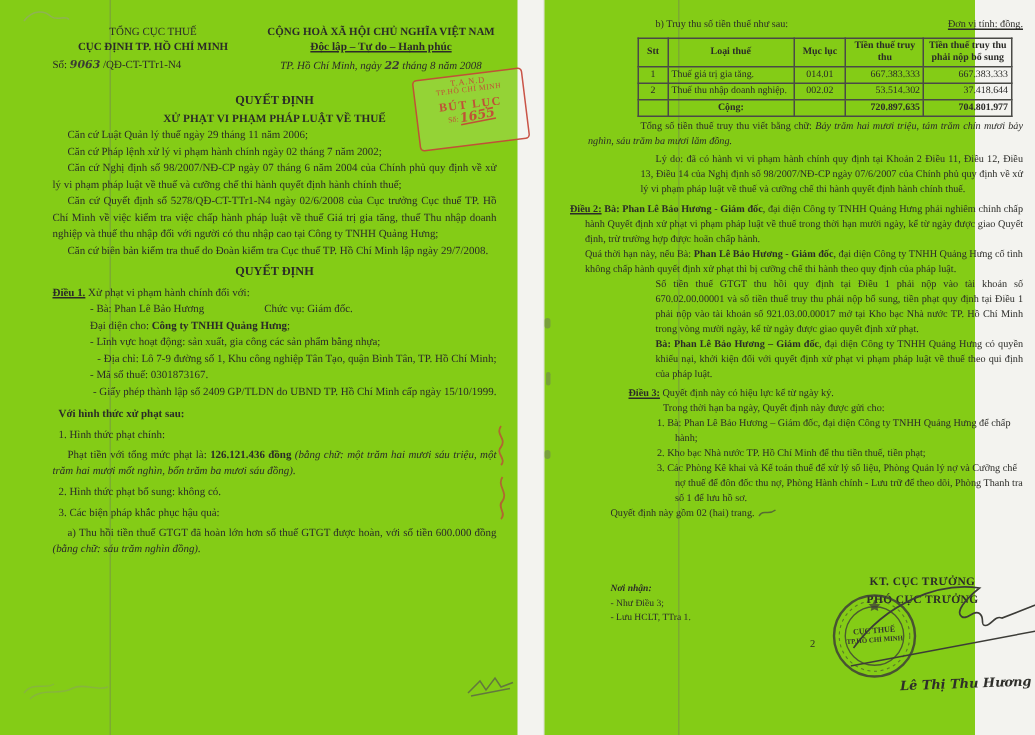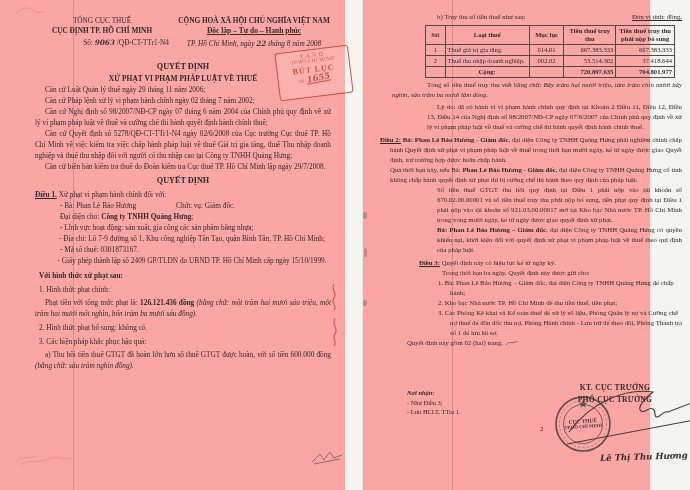--- a/index.html
+++ b/index.html
@@ -1,43 +1,43 @@
 <!DOCTYPE html>
 <html><head>
 <meta charset="utf-8">
 <style>
   html,body{margin:0;padding:0;background:#e9e9e5;}
   .canvas{position:relative;width:690px;height:490px;background:#f3f3ef;overflow:hidden;
           font-family:"Liberation Serif","DejaVu Serif",serif;color:#2b2b28;}
-  .page{position:absolute;top:0;height:490px;background:#fca5a5;}
+  .page{position:absolute;top:0;height:490px;background:#84cc16;}
   .page1{left:0;width:345px;}
   .page2{left:362px;width:288px;box-shadow:inset 1px 0 0 #e6e6e1;}
   .fold{position:absolute;top:0;width:1px;height:490px;background:rgba(110,110,104,.35);}
   p{margin:0;}
   .b{font-weight:bold;}
   .i{font-style:italic;}
   .u{text-decoration:underline;}
   .c{text-align:center;}
   
   .p1c{position:absolute;left:35px;top:16px;width:296px;font-size:7.3px;line-height:11px;text-align:justify;}
   .hdr{display:flex;justify-content:space-between;}
   .hdr-l{width:134px;text-align:center;line-height:10px;}
   .hdr-r{width:154px;text-align:center;line-height:10px;}
-  .so-line{text-align:right;margin-top:2px;}
+  .so-line{text-align:left;margin-top:2px;}
   .hand{font-family:"DejaVu Serif",serif;font-style:italic;font-weight:bold;color:#3a3a36;}
   .titles{margin-top:12px;line-height:11px;}
   .t1{font-size:8.2px;}
   .t2{font-size:7.5px;margin-top:1px;}
   .t3{font-size:8.2px;margin-top:6px;margin-bottom:5px;}
   .rec{text-indent:10px;}
   .qd-head{font-size:8.2px;margin:3px 0 3px 0;}
   .lbl{font-weight:bold;text-decoration:underline;}
   .ml8{margin-left:4px;}
   .ml25{margin-left:25px;text-align:left;}
-  .hangy{margin-left:18px;padding-left:11px;text-indent:-11px;text-align:center;}
+  .hangy{margin-left:18px;padding-left:11px;text-indent:-11px;text-align:right;}
   .pos{margin-left:40px;}
   .ti10{text-indent:10px;}
   .gap2{margin-top:2px;} .gap3{margin-top:3px;} .gap4{margin-top:4px;}
   
   .butluc{position:absolute;left:277px;top:49px;width:74px;height:48px;border:1.6px solid #c6473a;
           border-radius:3px;transform:rotate(-7deg);color:#c6473a;text-align:center;
           padding-top:2px;box-sizing:border-box;opacity:.92;background:rgba(255,255,255,.15);}
   .bl1{font-size:5.6px;letter-spacing:.6px;line-height:6px;}
   .bl2{font-size:5px;letter-spacing:.4px;line-height:6px;}
   .bl3{font-size:8px;font-weight:bold;letter-spacing:1px;line-height:9px;margin-top:1px;}

